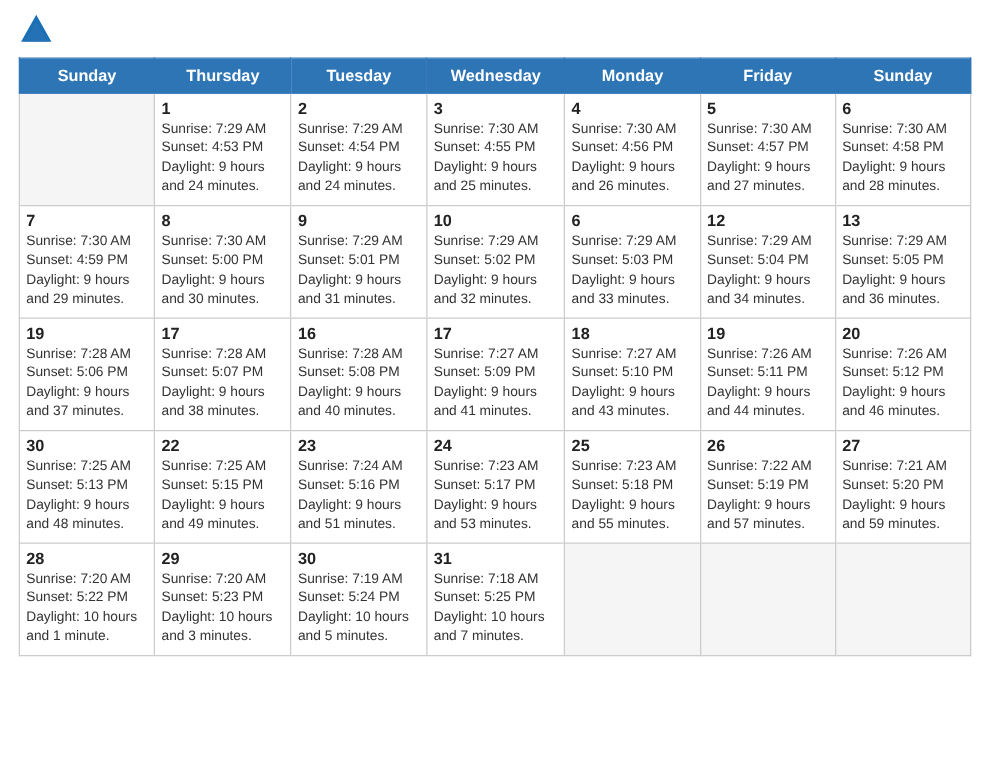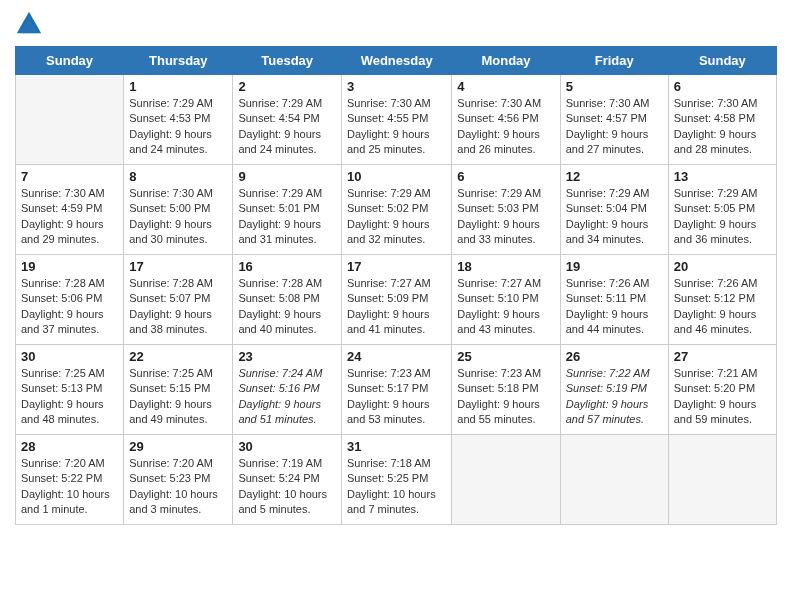--- a/index.html
+++ b/index.html
@@ -256,39 +256,39 @@
 Daylight: 9 hours and 48 minutes.</div>
         </td>
         <td>
           <div class="day-number">22</div>
           <div class="day-info" style="white-space: pre-line;">Sunrise: 7:25 AM
 Sunset: 5:15 PM
 Daylight: 9 hours and 49 minutes.</div>
         </td>
         <td>
           <div class="day-number">23</div>
-          <div class="day-info" style="white-space: pre-line; font-style: italic;">Sunrise: 7:24 AM
+          <div class="day-info" style="white-space: pre-line;">Sunrise: 7:24 AM
 Sunset: 5:16 PM
 Daylight: 9 hours and 51 minutes.</div>
         </td>
         <td>
           <div class="day-number">24</div>
           <div class="day-info" style="white-space: pre-line;">Sunrise: 7:23 AM
 Sunset: 5:17 PM
 Daylight: 9 hours and 53 minutes.</div>
         </td>
         <td>
           <div class="day-number">25</div>
           <div class="day-info" style="white-space: pre-line;">Sunrise: 7:23 AM
 Sunset: 5:18 PM
 Daylight: 9 hours and 55 minutes.</div>
         </td>
         <td>
           <div class="day-number">26</div>
-          <div class="day-info" style="white-space: pre-line; font-style: italic;">Sunrise: 7:22 AM
+          <div class="day-info" style="white-space: pre-line;">Sunrise: 7:22 AM
 Sunset: 5:19 PM
 Daylight: 9 hours and 57 minutes.</div>
         </td>
         <td>
           <div class="day-number">27</div>
           <div class="day-info" style="white-space: pre-line;">Sunrise: 7:21 AM
 Sunset: 5:20 PM
 Daylight: 9 hours and 59 minutes.</div>
         </td>
       </tr>

